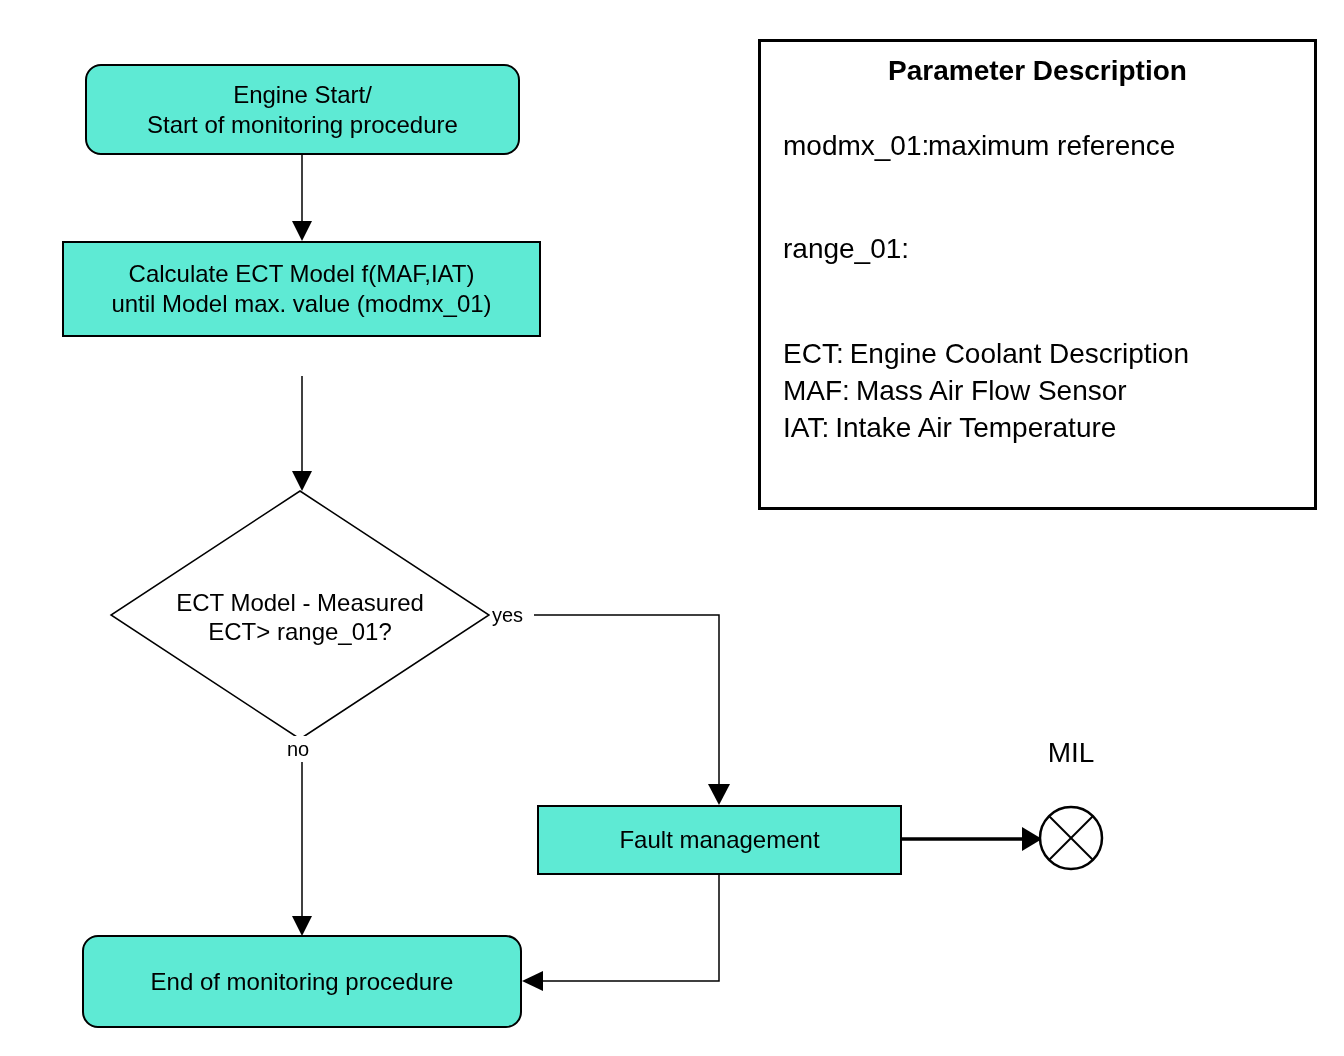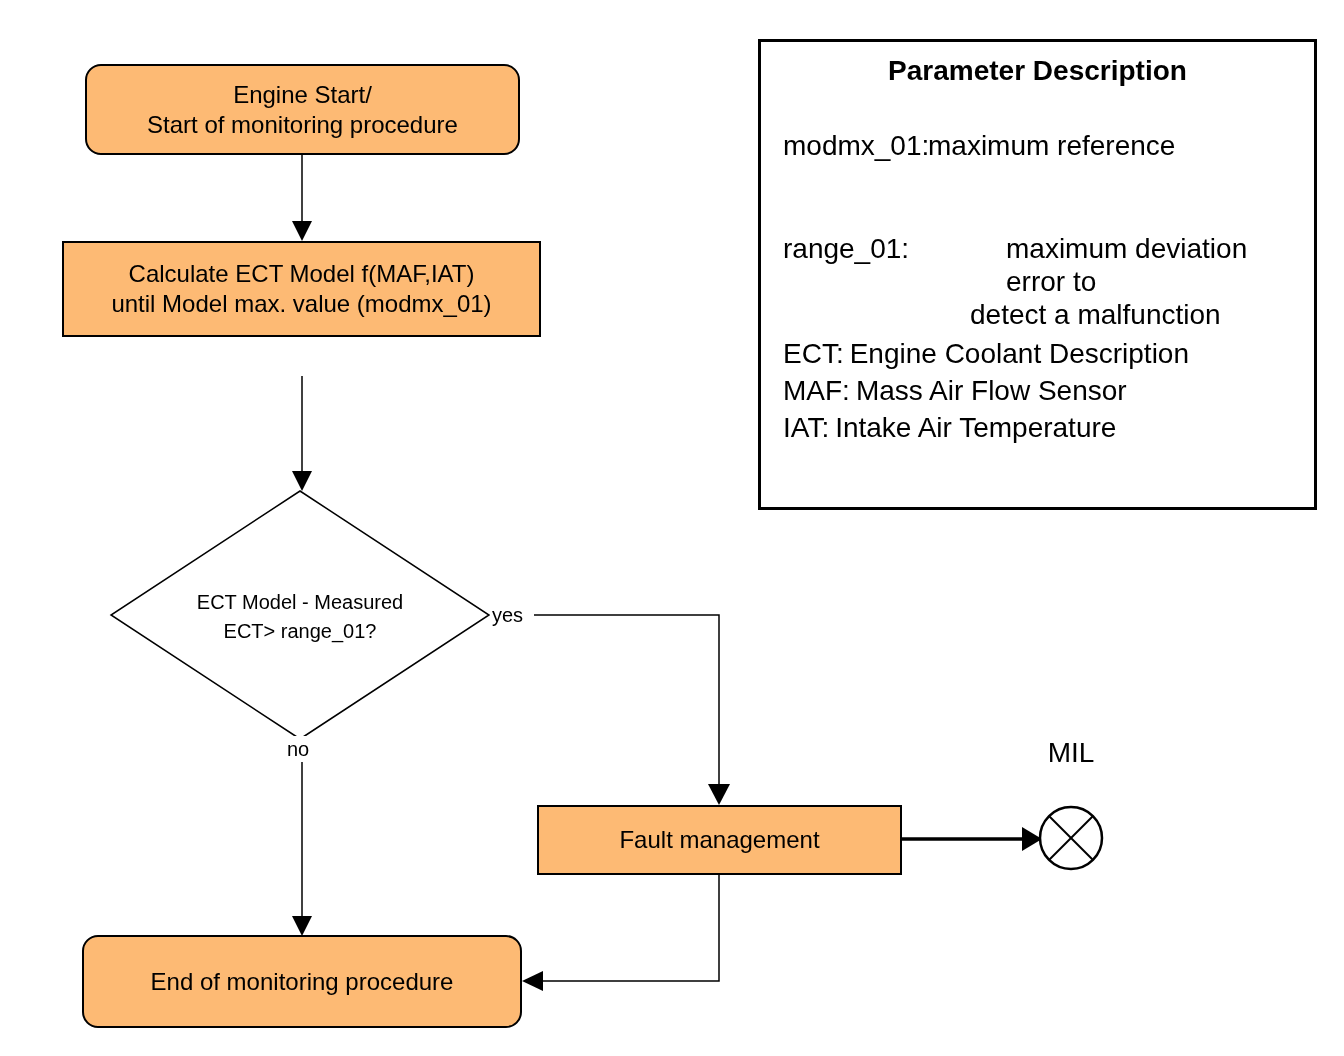--- a/index.html
+++ b/index.html
@@ -19,21 +19,21 @@
   svg.connectors {
     position: absolute;
     left: 0; top: 0;
     width: 1344px;
     height: 1056px;
   }
   .node {
     position: absolute;
     box-sizing: border-box;
     border: 2px solid #000;
-    background: #fdba74;
+    background: #5eead4;
     display: flex;
     flex-direction: column;
     align-items: center;
     justify-content: center;
     text-align: center;
     font-size: 24px;
     line-height: 30px;
   }
   .rounded { border-radius: 16px; }
   .start-node  { left: 85px;  top: 64px;  width: 435px; height: 91px; }
@@ -42,21 +42,21 @@
   .end-node    { left: 82px;  top: 935px; width: 440px; height: 93px; }
   .decision-text {
     position: absolute;
     left: 150px; top: 587px;
     width: 300px; height: 60px;
     display: flex;
     flex-direction: column;
     align-items: center;
     justify-content: center;
     text-align: center;
-    font-size: 20px;
+    font-size: 24px;
     line-height: 29px;
   }
   .edge-label {
     position: absolute;
     font-size: 20px;
     line-height: 26px;
     background: #ffffff;
     padding: 0 2px;
   }
   .yes-label { left: 490px; top: 602px; }
@@ -171,24 +171,20 @@
 
     <div class="pd-entry pd-entry-1">
       <div>modmx_01:</div>
       <div>
         <div>maximum reference</div>
       </div>
     </div>
 
     <div class="pd-entry pd-entry-2">
       <div>range_01:</div>
-      <div>
-        <div class="indent-md">maximum deviation error to</div>
-        <div>detect a malfunction</div>
-      </div>
     </div>
 
     <div class="pd-abbrs">
       <div><span class="pd-abbr-term">ECT:</span><span>Engine Coolant Description</span></div>
       <div><span class="pd-abbr-term">MAF:</span><span>Mass Air Flow Sensor</span></div>
       <div><span class="pd-abbr-term">IAT:</span><span>Intake Air Temperature</span></div>
     </div>
   </div>
 
 </div>

